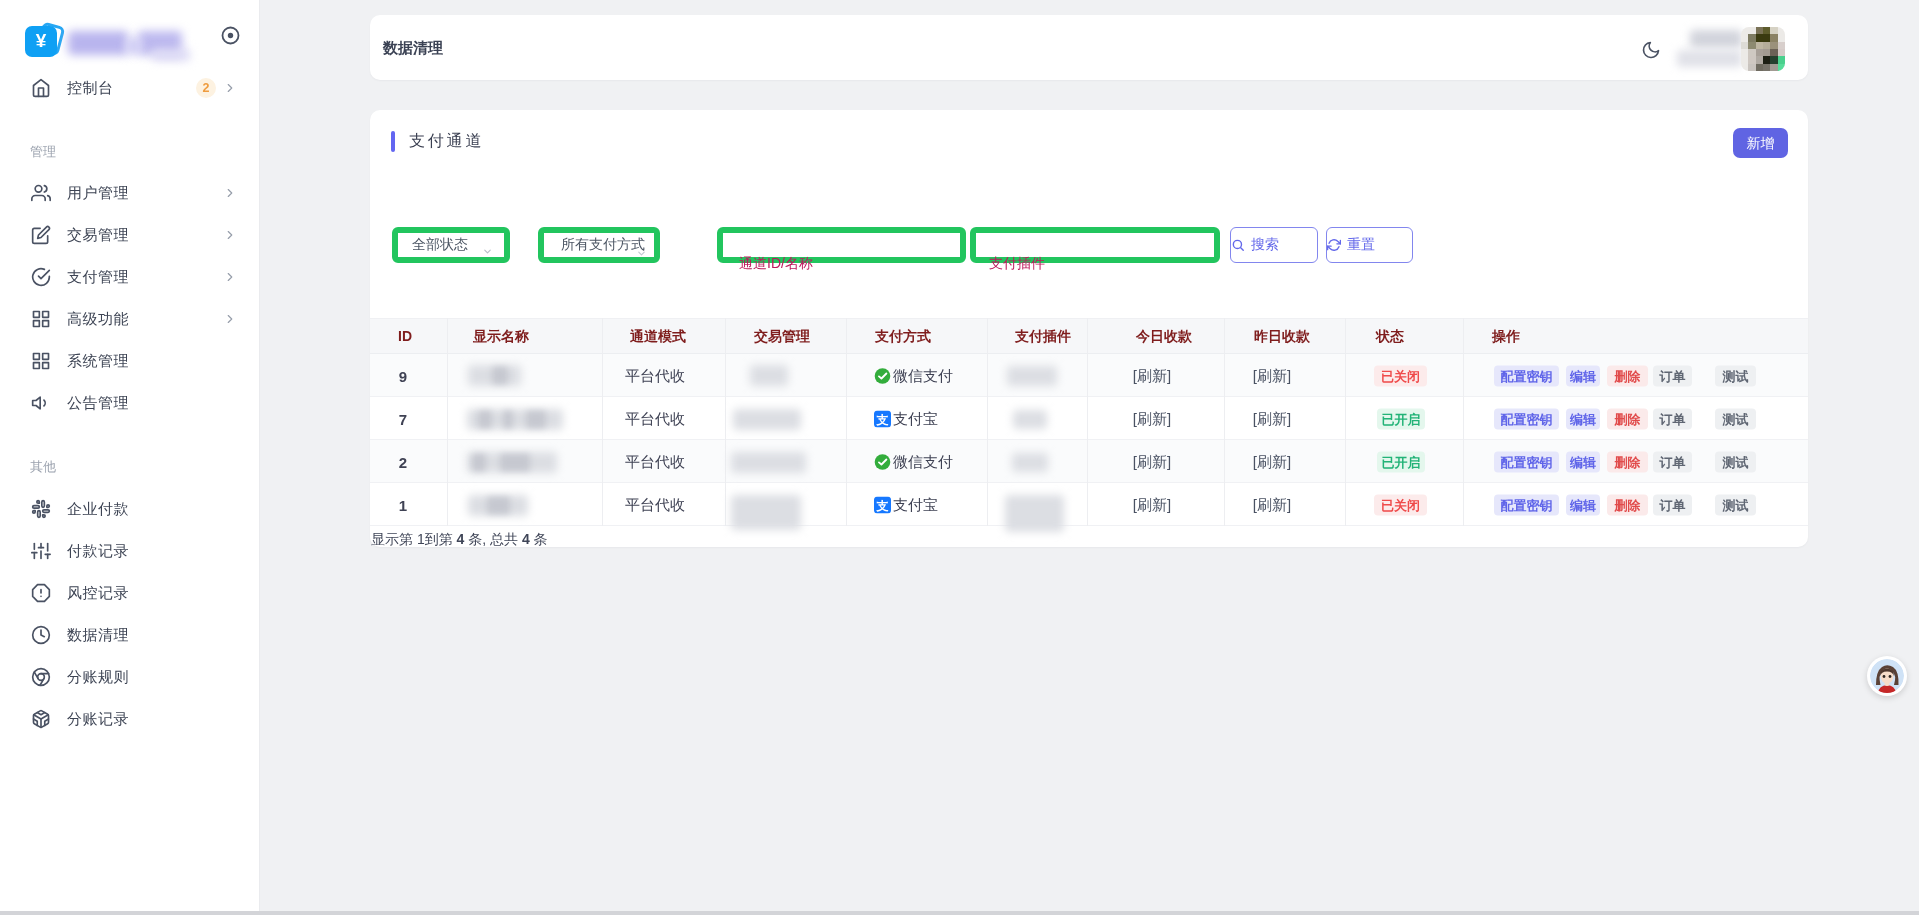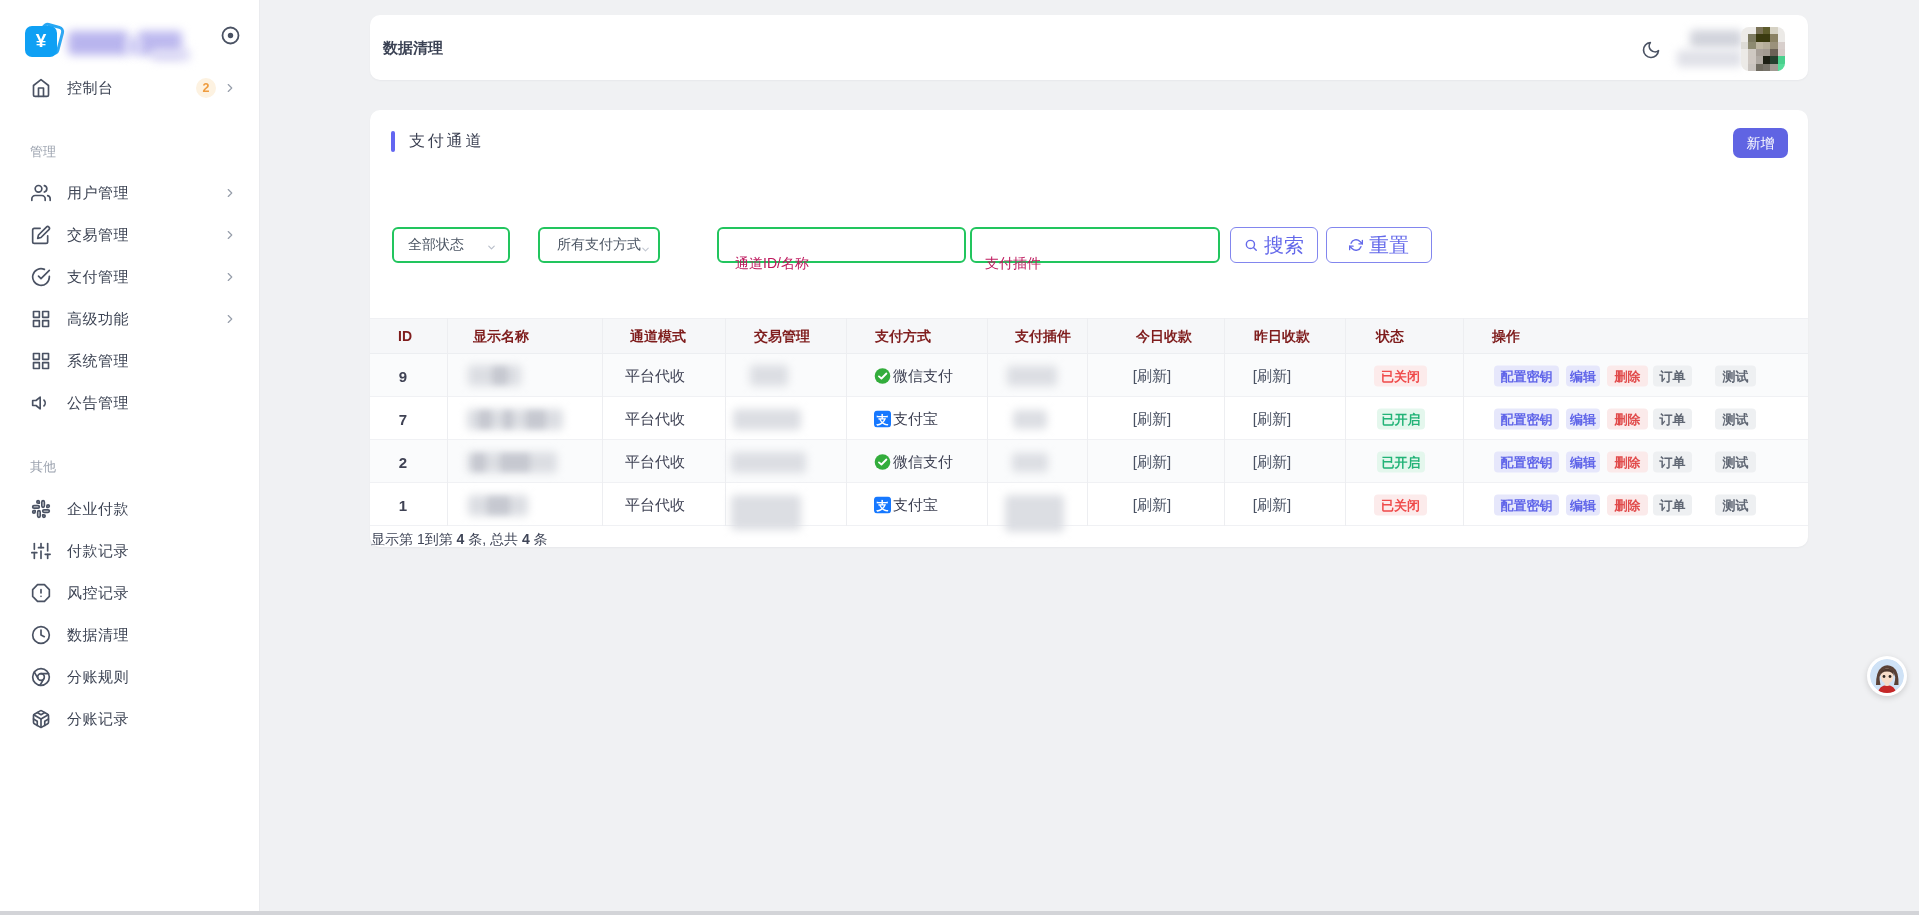--- a/index.html
+++ b/index.html
@@ -14,23 +14,23 @@
 .mi .tx{position:absolute;left:67px;top:50%;transform:translateY(-50%);font-size:15px;color:#3d4454;letter-spacing:.5px;}
 .mi .chev{position:absolute;right:23px;top:50%;transform:translateY(-50%);width:14px;height:14px;}
 .sect{position:absolute;left:30px;font-size:13px;color:#9ba2ae;}
 svg.fe{fill:none;stroke:#4a5263;stroke-width:2;stroke-linecap:round;stroke-linejoin:round;}
 svg.chv{fill:none;stroke:#979eab;stroke-width:2;stroke-linecap:round;stroke-linejoin:round;}
 .blur{position:absolute;filter:blur(5px);border-radius:4px;}
 
 #topbar{position:absolute;left:370px;top:15px;width:1438px;height:65px;background:#fff;border-radius:10px;box-shadow:0 1px 2px rgba(20,25,40,.04);}
 
 #card{position:absolute;left:370px;top:110px;width:1438px;height:437px;background:#fff;border-radius:10px;box-shadow:0 1px 2px rgba(20,25,40,.04);}
-.inp{position:absolute;height:36px;border:2px solid #22c55e;border-radius:6px;background:#fff;font-size:14px;color:#4b5563;display:flex;align-items:center;}
+.inp{position:absolute;height:36px;border:6px solid #22c55e;border-radius:6px;background:#fff;font-size:14px;color:#4b5563;display:flex;align-items:center;}
 .ph{color:#be185d;margin-top:38px;}
-.btn-o{position:absolute;height:36px;border:1px solid #8286ee;border-radius:6px;background:#fff;color:#6469ea;font-size:20px;display:flex;align-items:center;justify-content:center;gap:6px;}
+.btn-o{position:absolute;height:36px;border:1px solid #8286ee;border-radius:6px;background:#fff;color:#6469ea;font-size:14px;display:flex;align-items:center;gap:6px;}
 
 #tbl{position:absolute;left:0px;top:208px;width:1438px;height:208px;}
 .thead{position:absolute;left:0;top:0;width:1438px;height:36px;background:#f6f7f9;border-top:1px solid #eff0f3;border-bottom:1px solid #eceef1;}
 .th{position:absolute;top:0;height:36px;line-height:36px;font-size:14px;font-weight:700;color:#7f1d1d;}
 .trow{position:absolute;left:0;width:1438px;height:43px;border-bottom:1px solid #f0f1f4;}
 .stripe{background:#fafbfc;}
 .cell{position:absolute;top:50%;transform:translateY(-50%);font-size:15px;color:#3f4254;white-space:nowrap;}
 .cc{transform:translate(-50%,-50%);}
 .vline{position:absolute;top:0;width:1px;height:208px;background:#edeef1;}
 .pill{position:absolute;top:50%;transform:translateY(-50%);height:21px;line-height:21px;border-radius:4px;font-size:13px;font-weight:700;text-align:center;}
@@ -260,21 +260,21 @@
     </div>
   <div class="inp" style="left:600px;top:117px;width:250px;padding-left:13px;">
       <span class="ph">支付插件</span>
     </div>
   <div class="btn-o" style="left:860px;top:117px;width:88px;">
     <svg width="14" height="14" viewBox="0 0 24 24" fill="none" stroke="#6469ea" stroke-width="2.4" stroke-linecap="round">
         <circle cx="11" cy="11" r="7"></circle>
         <line x1="21" y1="21" x2="16.65" y2="16.65"></line>
       </svg>搜索
   </div>
-  <div class="btn-o" style="left:956px;top:117px;width:106px;">
+  <div class="btn-o" style="left:956px;top:117px;width:87px;">
     <svg width="14" height="14" viewBox="0 0 24 24" fill="none" stroke="#6469ea" stroke-width="2.4" stroke-linecap="round" stroke-linejoin="round">
         <polyline points="23 4 23 10 17 10"></polyline>
         <polyline points="1 20 1 14 7 14"></polyline>
         <path d="M3.51 9a9 9 0 0 1 14.85-3.36L23 10M1 14l4.64 4.36A9 9 0 0 0 20.49 15"></path>
       </svg>重置
   </div>
 
   <div id="tbl">
     <div class="thead"></div>
     <div class="trow stripe" style="top:36px;"></div>

